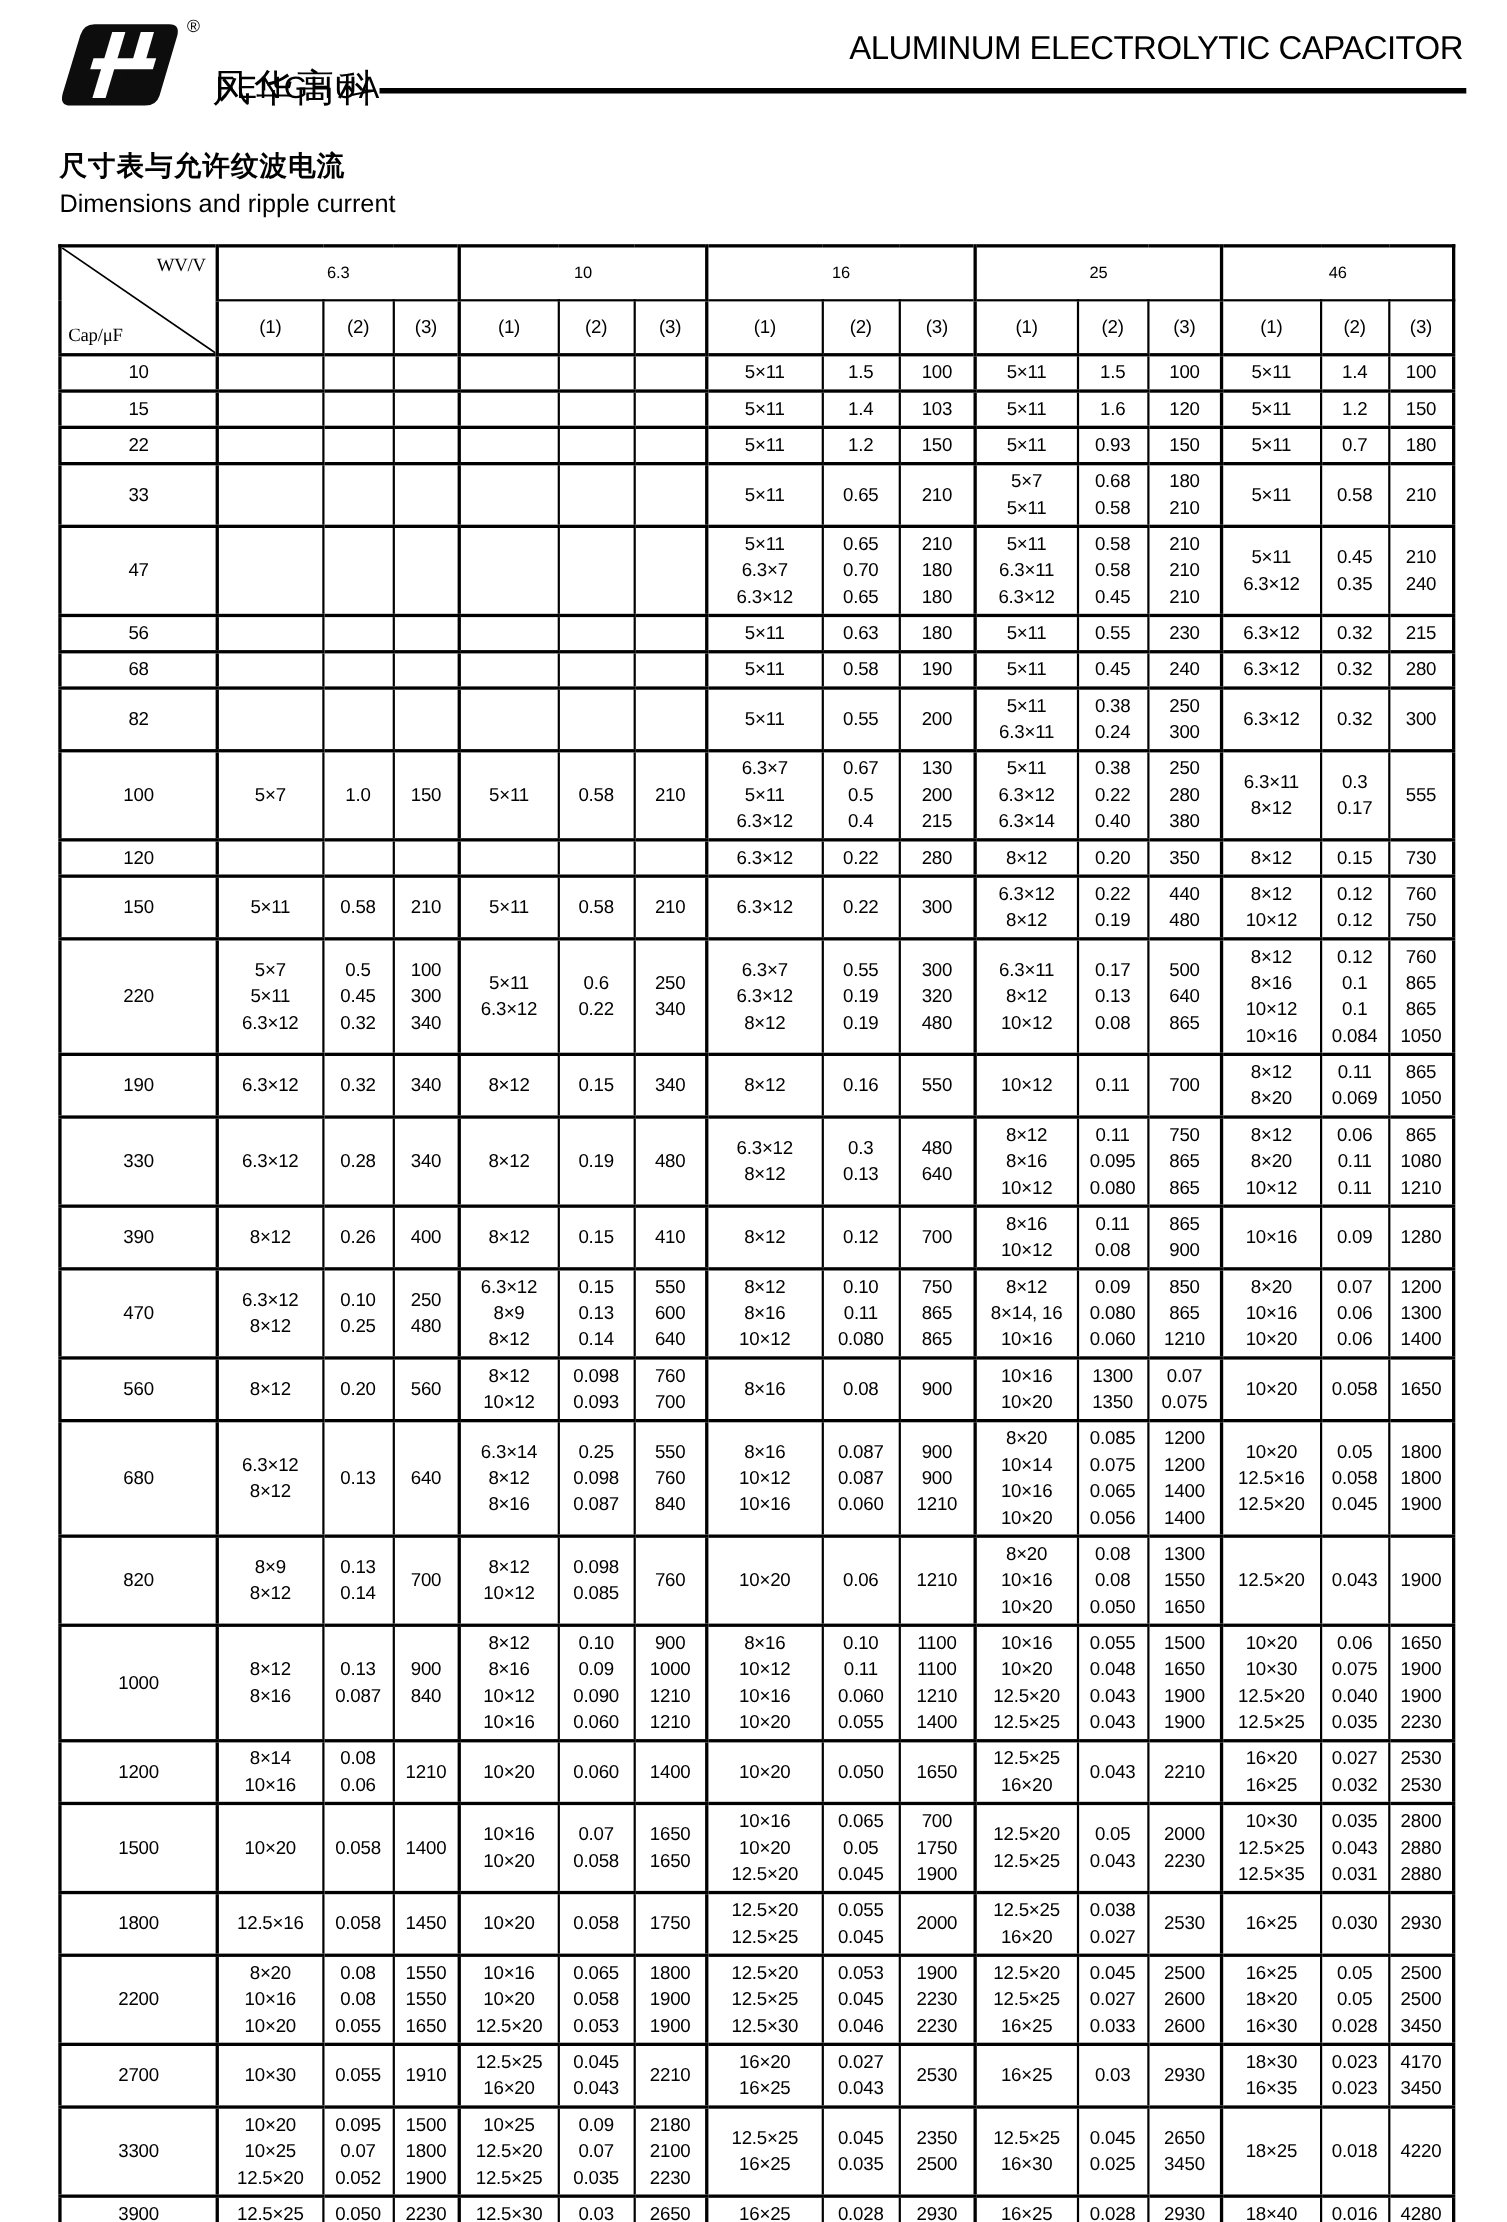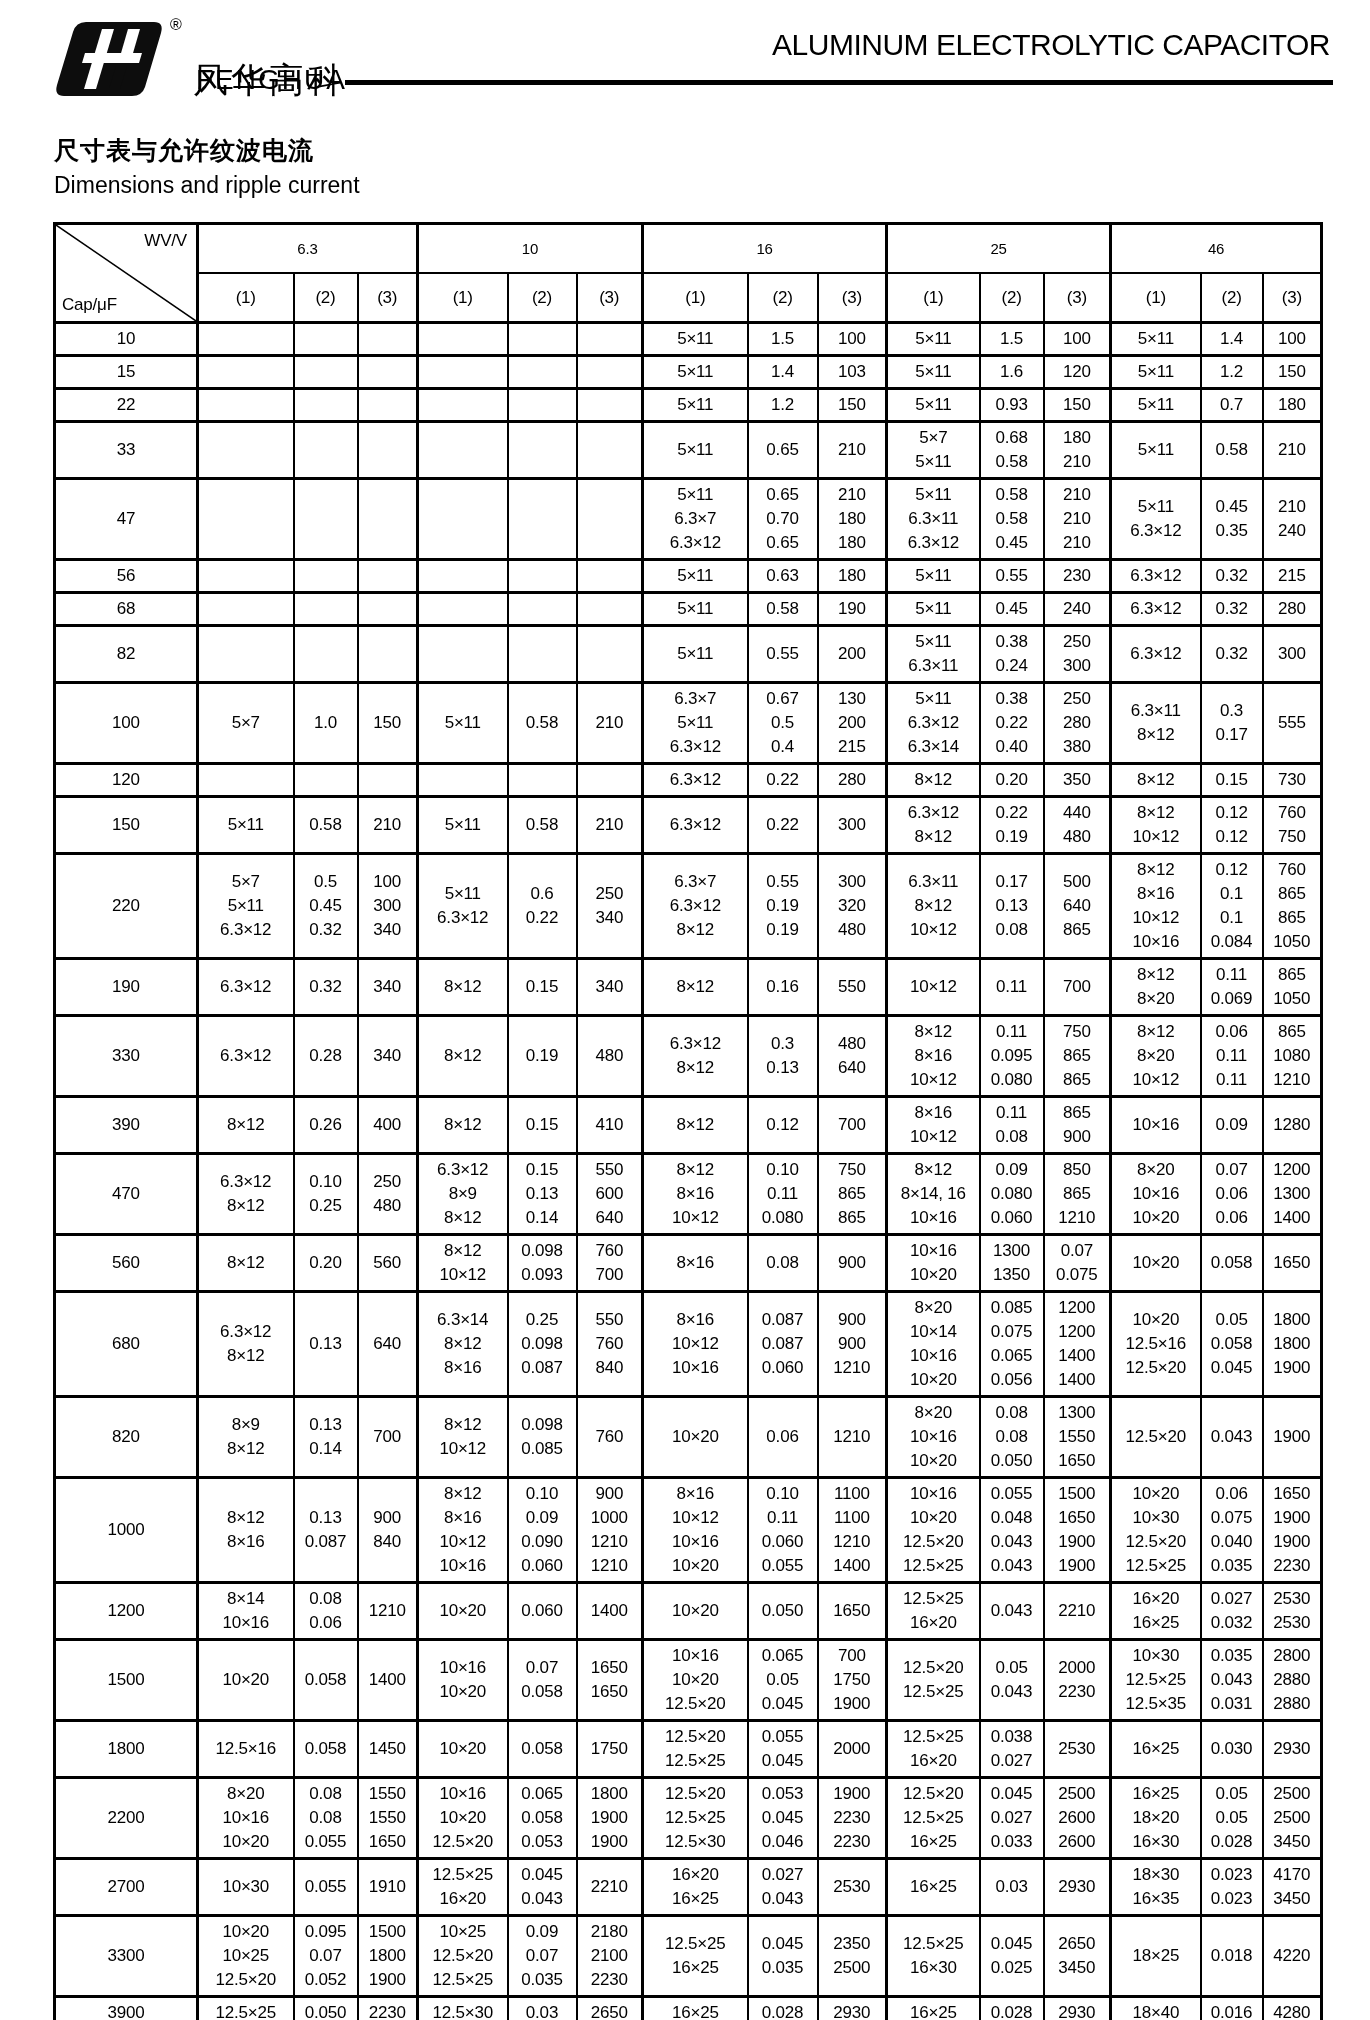--- a/index.html
+++ b/index.html
@@ -24,21 +24,21 @@
   th,td{border:2px solid #000;text-align:center;vertical-align:middle;
         font-size:17px;line-height:24px;padding:3px 1px;white-space:pre-line;
         font-weight:normal;letter-spacing:-0.2px;overflow:hidden;}
   tbody td{border-top-width:3px;border-bottom-width:3px;}
   .gs{border-left-width:3px;}
   .vh{height:30px;font-size:15px;border-bottom-width:2px;}
   .sub{height:30px;font-size:17px;}
   td.cap{font-size:17px;}
 
   
-  th.corner{position:relative;padding:0;}
+  th.corner{position:relative;padding:0;font-family:Liberation Serif, serif;}
   th.corner .diag{position:absolute;left:0;top:0;width:100%;height:100%;}
   .corner-top{position:absolute;top:4px;right:9px;font-size:17px;}
   .corner-bottom{position:absolute;bottom:4px;left:6px;font-size:17px;}
 
   
   col.c-cap{width:143px;}
   col.c63s{width:96px;}  col.c63n{width:64px;}  col.c63r{width:60px;}
   col.c10s{width:90px;}  col.c10n{width:69px;}  col.c10r{width:66px;}
   col.c16s{width:105px;} col.c16n{width:70px;}  col.c16r{width:69px;}
   col.c25s{width:93px;}  col.c25n{width:64px;}  col.c25r{width:67px;}

